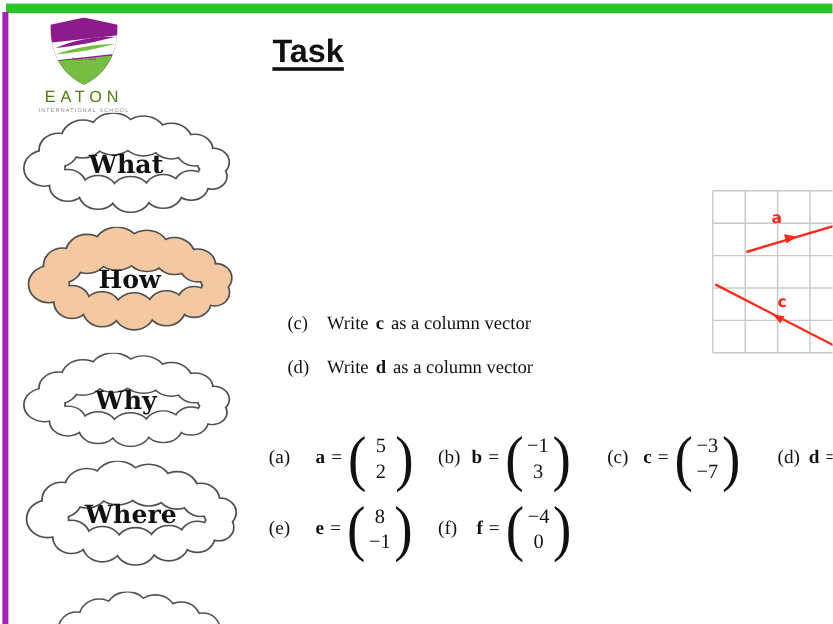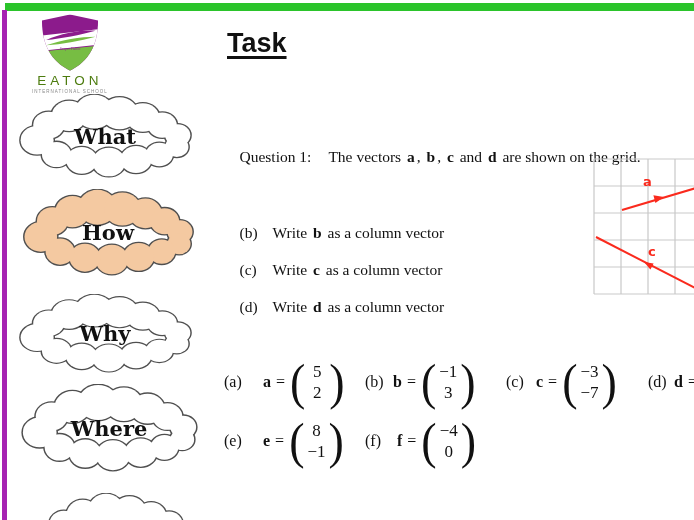--- a/index.html
+++ b/index.html
@@ -138,27 +138,21 @@
   </div>
 
   <div class="cloud" style="left:26px;top:493px;width:180px;height:84px;">
     <svg class="cloud-svg" viewBox="0 0 200 100" preserveAspectRatio="none">
       <use href="#cloudShape" class="cloud-stroke"></use>
         <use href="#cloudShape" class="cloud-fill" fill="#ffffff"></use>
     </svg>
     <div class="cloud-label"></div>
   </div>
 
-  <div class="q-head" style="left:224px;top:130px;">
-    <span class="q-label">Question 1:</span><span><span>The vectors </span><b>a</b><span>, </span><b>b</b><span>, </span><b>c</b><span> and </span><b>d</b><span> are shown on the grid.</span></span>
-  </div>
 
-  <div class="q1-item" style="left:224px;top:206px;">
-    <span class="it-label">(b)</span><span>Write </span><b>b</b><span> as a column vector</span>
-  </div>
   <div class="q1-item" style="left:224px;top:280px;">
     <span class="it-label">(d)</span><span>Write </span><b>d</b><span> as a column vector</span>
   </div>
   <div class="q1-item" style="left:224px;top:243px;">
     <span class="it-label">(c)</span><span>Write </span><b>c</b><span> as a column vector</span>
   </div>
 
   <svg class="gridfig" width="102" height="138" viewBox="0 0 102 138">
     <g stroke-width="1.2" fill="none" stroke="#c9c9c9">
       <path d="M2 2V137 M29 2V137 M56 2V137 M83 2V137 M2 2H110 M2 29H110 M2 56H110 M2 83H110 M2 110H110 M2 137H110"></path>

